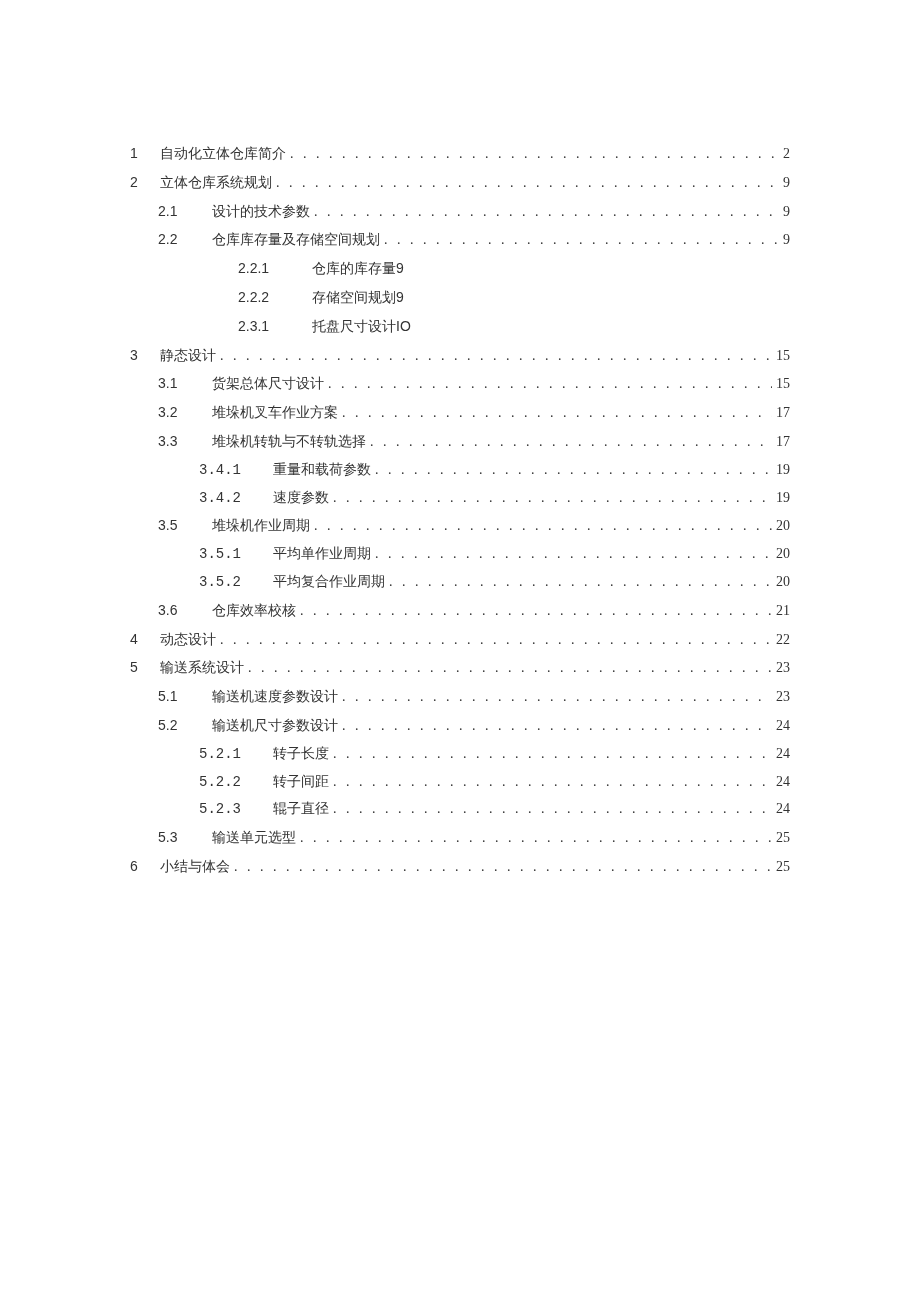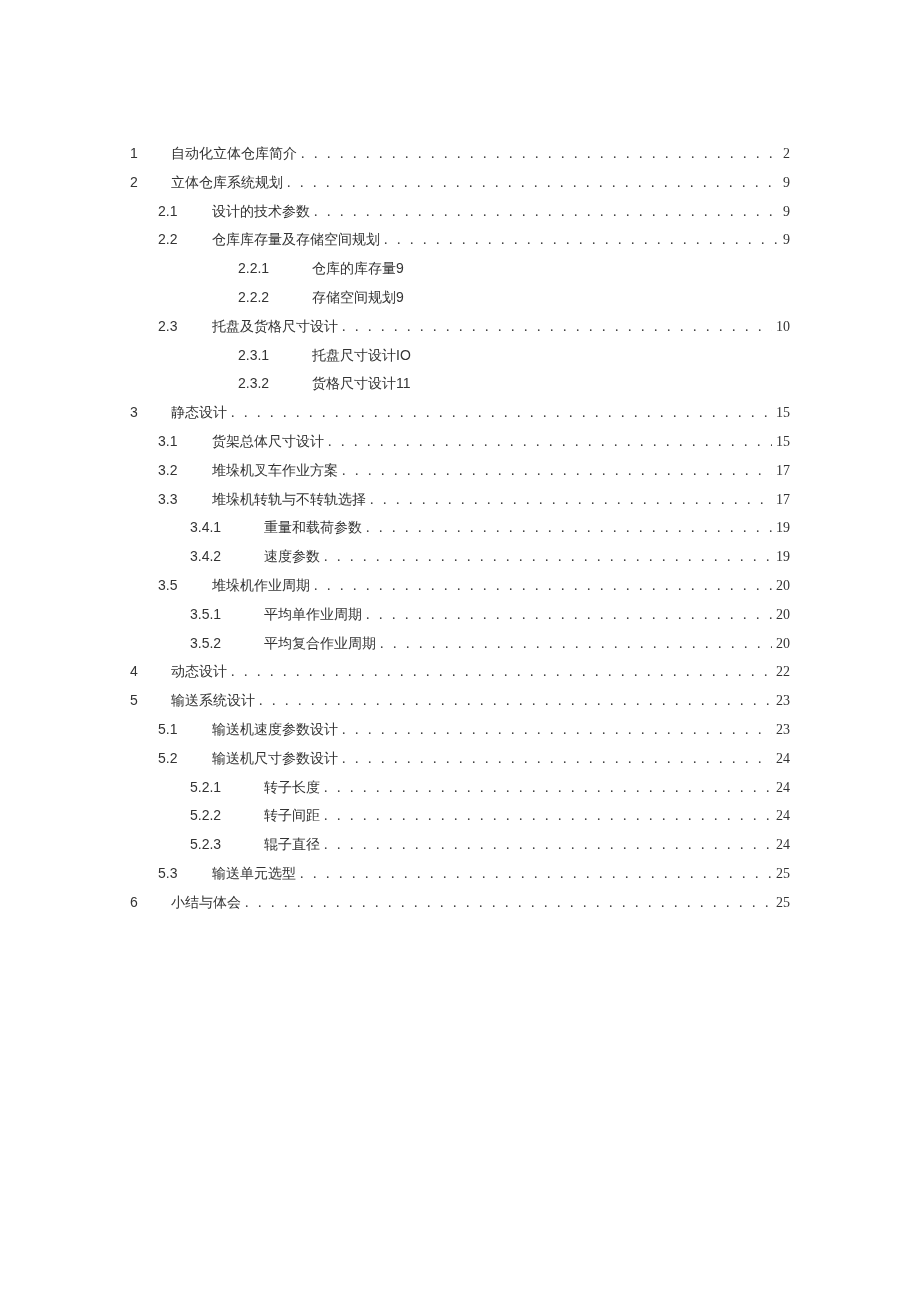--- a/index.html
+++ b/index.html
@@ -43,36 +43,37 @@
       content: ". . . . . . . . . . . . . . . . . . . . . . . . . . . . . . . . . . . . . . . . . . . . . . . . . . . . . . . . . . . . . . . . . . . . . . . . . . . . . . . . . . . . . . . . . . . . . . . . . . . . . . . . . . . . . .";
     }
     .toc-page {
       flex-shrink: 0;
     }
     .level-1 .toc-num {
       width: 28px;
       font-family: Arial, sans-serif;
     }
     .level-1 .toc-title {
-      margin-left: 13px;
+      margin-left: 2px;
     }
     .level-2 {
       padding-left: 28px;
       justify-content: space-between;
     }
     .level-2 .toc-num {
       width: 54px;
       font-family: Arial, sans-serif;
     }
     .level-3 {
       padding-left: 60px;
     }
     .level-3 .toc-num {
       width: 74px;
-      font-family: Liberation Sans, sans-serif;
+      font-family: Liberation Mono, monospace;
+      margin-left: 9px;
     }
     .level-3-nodots {
       padding-left: 60px;
     }
     .level-3-nodots .toc-num {
       width: 74px;
       font-family: Arial, sans-serif;
       margin-left: 48px;
     }
     .no-indent {
@@ -114,36 +115,25 @@
     <div class="toc-line level-3-nodots">
       <span class="toc-num">2.2.1</span>
       <span class="toc-title">仓库的库存量</span>
       <span class="inline-page">9</span>
     </div>
     <div class="toc-line level-3-nodots">
       <span class="toc-num">2.2.2</span>
       <span class="toc-title">存储空间规划</span>
       <span class="inline-page">9</span>
     </div>
-    <div class="toc-line level-2">
-      <span class="toc-num">2.3</span>
-      <span class="toc-title">托盘及货格尺寸设计</span>
-      <span class="toc-dots"></span>
-      <span class="toc-page">10</span>
-    </div>
     <div class="toc-line level-3-nodots">
       <span class="toc-num">2.3.1</span>
       <span class="toc-title">托盘尺寸设计</span>
       <span class="inline-page">IO</span>
     </div>
-    <div class="toc-line level-3-nodots">
-      <span class="toc-num">2.3.2</span>
-      <span class="toc-title">货格尺寸设计</span>
-      <span class="inline-page">11</span>
-    </div>
     <div class="toc-line level-1">
       <span class="toc-num">3</span>
       <span class="toc-title">静态设计</span>
       <span class="toc-dots"></span>
       <span class="toc-page">15</span>
     </div>
     <div class="toc-line level-2">
       <span class="toc-num">3.1</span>
       <span class="toc-title">货架总体尺寸设计</span>
       <span class="toc-dots"></span>
@@ -183,20 +173,26 @@
       <span class="toc-num">3.5.1</span>
       <span class="toc-title">平均单作业周期</span>
       <span class="toc-dots"></span>
       <span class="toc-page">20</span>
     </div>
     <div class="toc-line level-3">
       <span class="toc-num">3.5.2</span>
       <span class="toc-title">平均复合作业周期</span>
       <span class="toc-dots"></span>
       <span class="toc-page">20</span>
+    </div>
+    <div class="toc-line level-2">
+      <span class="toc-num">3.6</span>
+      <span class="toc-title">仓库效率校核</span>
+      <span class="toc-dots"></span>
+      <span class="toc-page">21</span>
     </div>
     <div class="toc-line level-1">
       <span class="toc-num">4</span>
       <span class="toc-title">动态设计</span>
       <span class="toc-dots"></span>
       <span class="toc-page">22</span>
     </div>
     <div class="toc-line level-1">
       <span class="toc-num">5</span>
       <span class="toc-title">输送系统设计</span>

